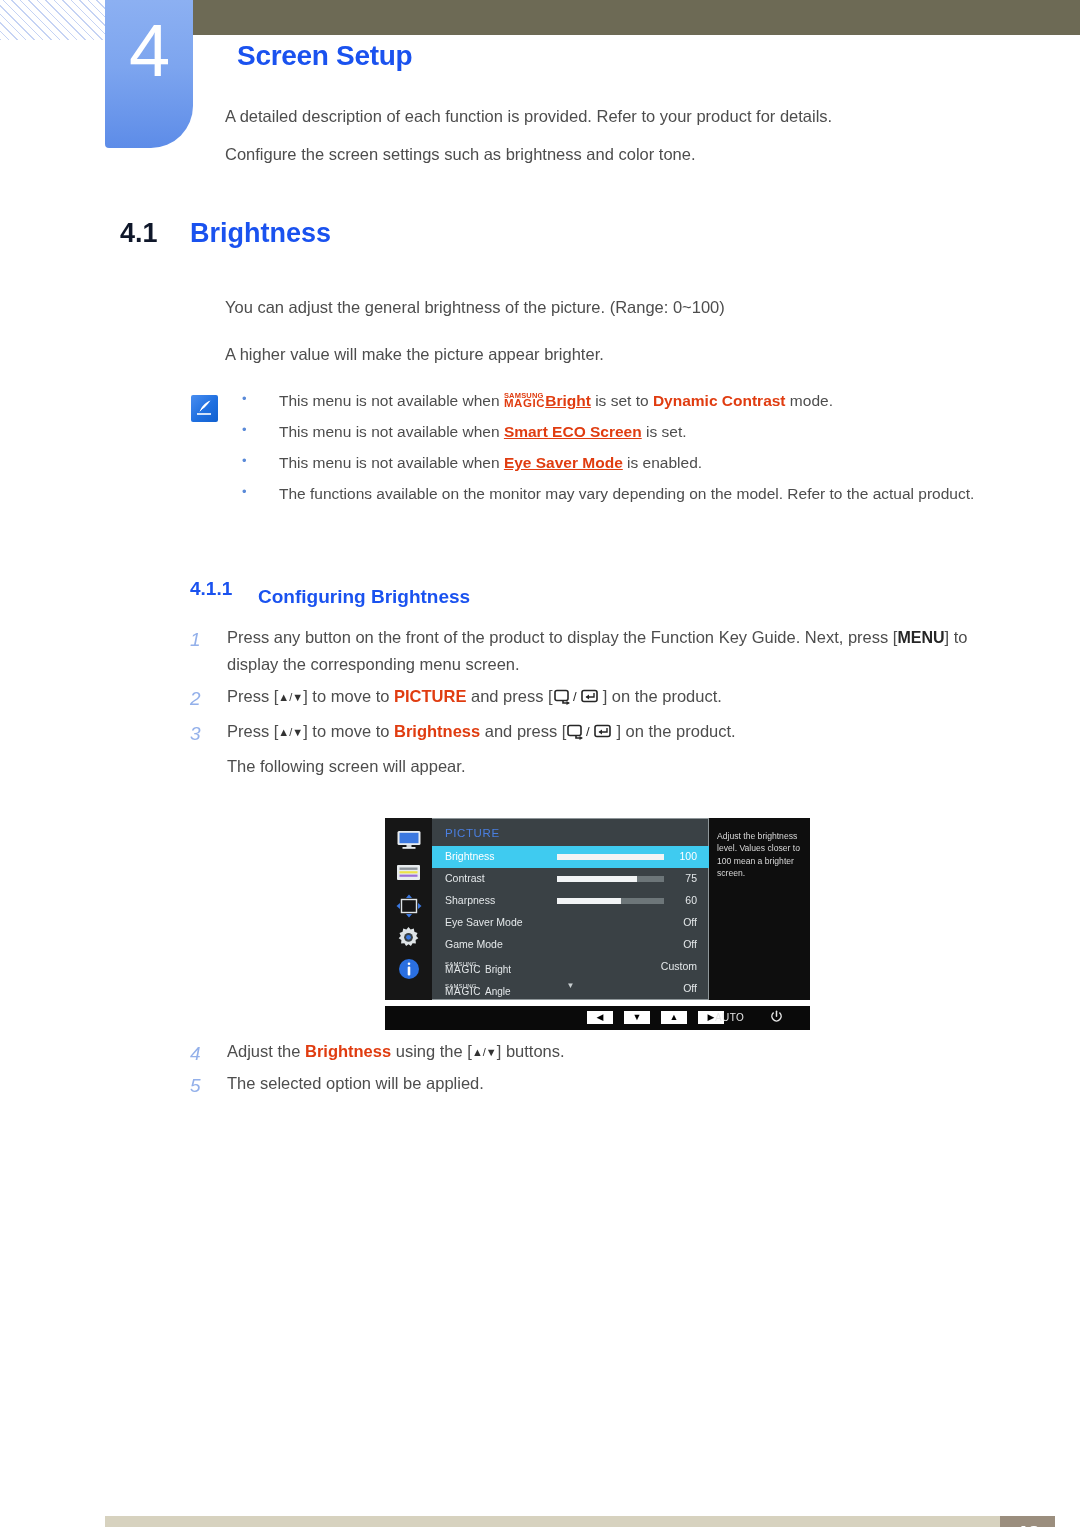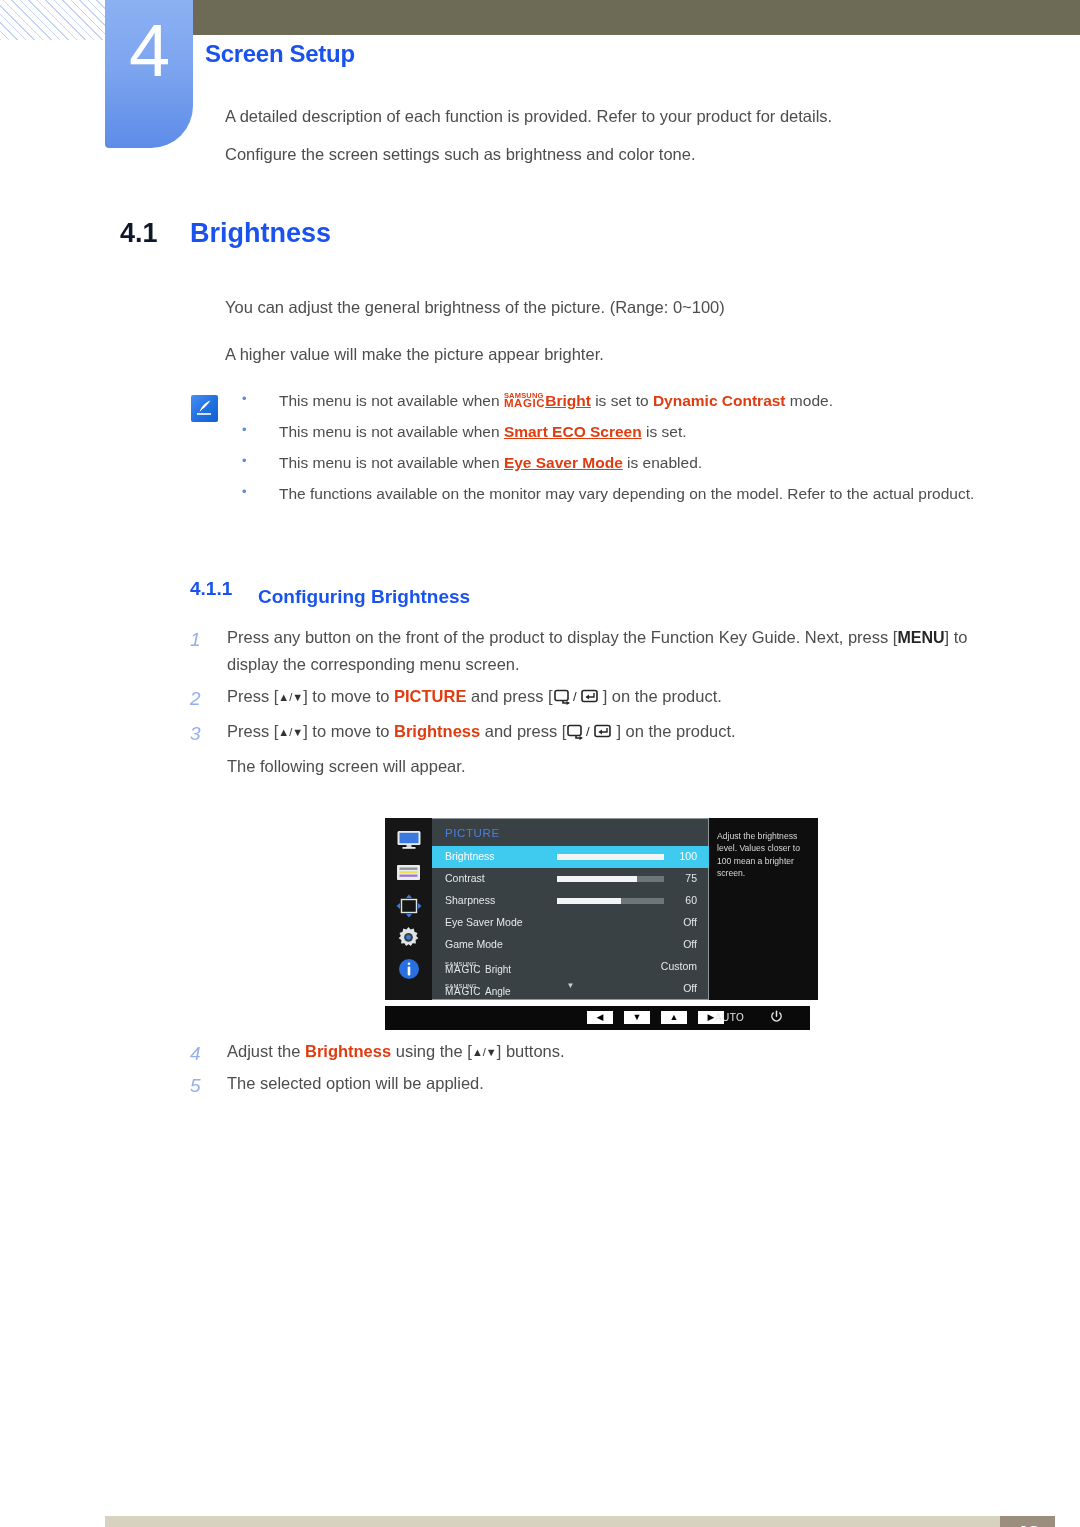--- a/index.html
+++ b/index.html
@@ -56,22 +56,22 @@
     text-align: center;
     font-size: 74px;
     font-weight: 400;
     color: #ffffff;
     line-height: 1;
     letter-spacing: -1px;
   }
 
   .chapter-title {
     position: absolute;
-    left: 205px; top: 40px;
-    font-size: 24px;
+    left: 237px; top: 40px;
+    font-size: 28px;
     font-weight: bold;
     color: #1a52ef;
     letter-spacing: -0.3px;
   }
 
   .intro-1 {
     position: absolute;
     left: 225px; top: 107px;
     font-size: 16.5px;
     color: #4d4d4d;
@@ -238,21 +238,21 @@
     position: absolute;
     left: 47px; top: 0;
     width: 277px; height: 182px;
     background: #3a4145;
     border: 1px solid #8e9699;
     border-left: none;
   }
   .osd-help {
     position: absolute;
     left: 324px; top: 0;
-    width: 109px; height: 182px;
+    width: 101px; height: 182px;
     background: #0e0e0e;
   }
   .osd-help-txt {
     position: absolute;
     left: 8px; top: 12px;
     width: 88px;
     font-size: 8.6px;
     color: #d8d8d8;
     line-height: 1.45;
   }

